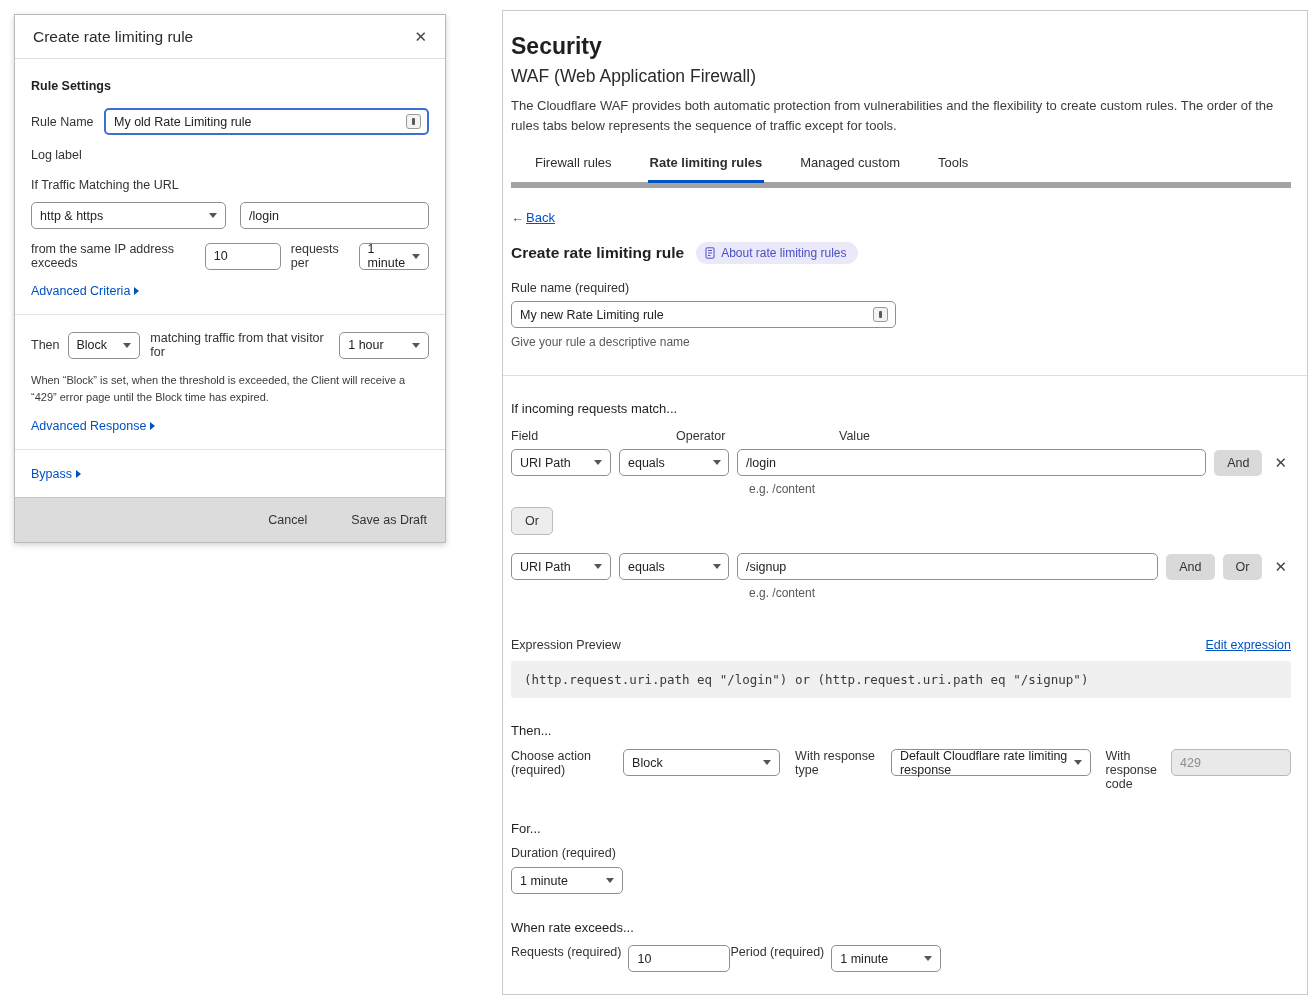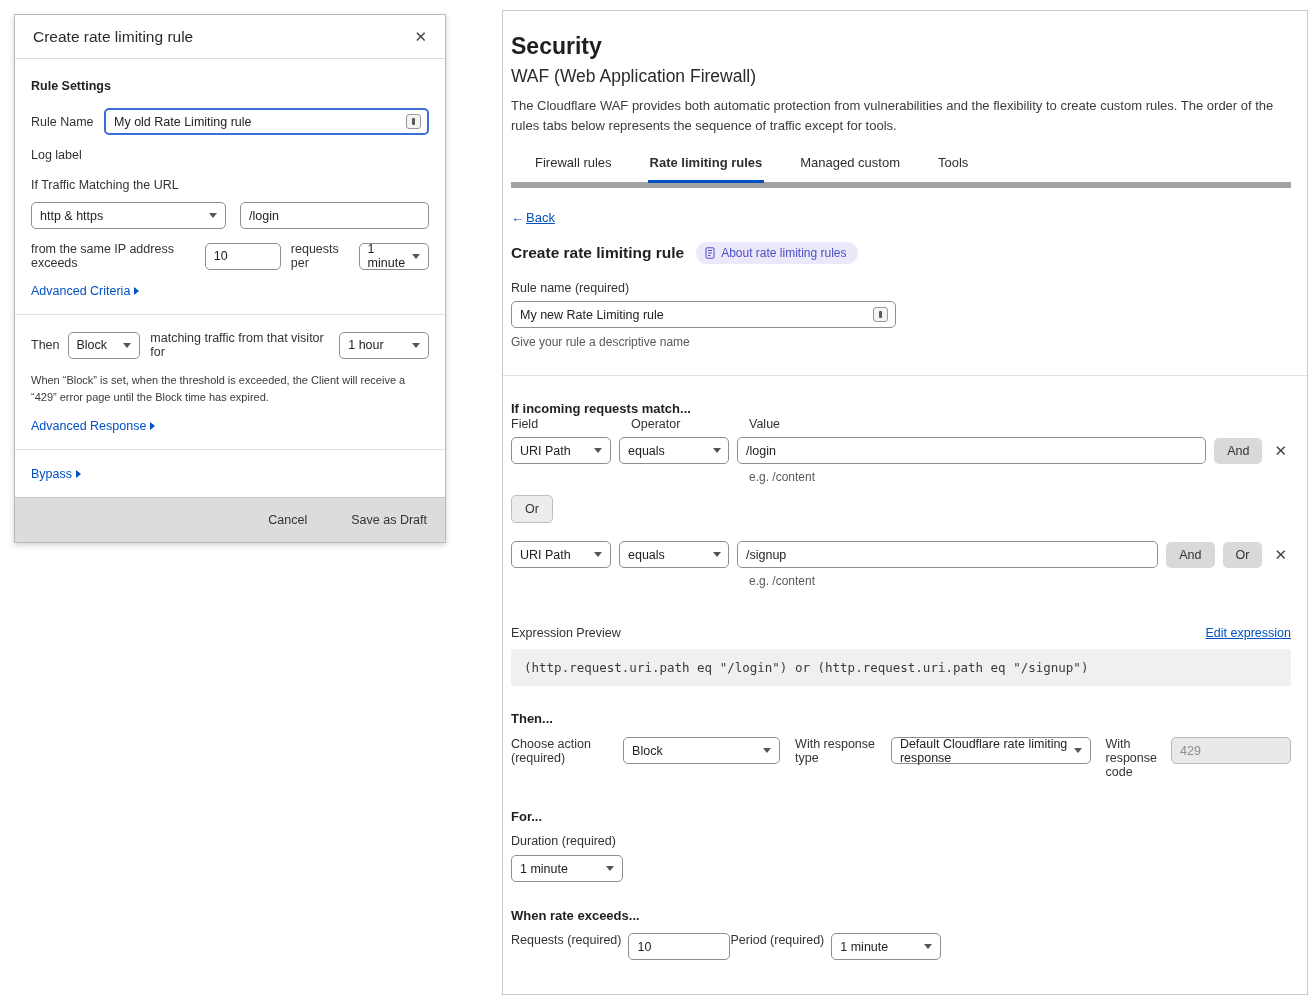--- a/index.html
+++ b/index.html
@@ -51,30 +51,30 @@
   .page-title { font-size:23px; font-weight:bold; color:#1f1f1f; margin-top:6px; }
   .page-subtitle { font-size:17.5px; font-weight:normal; color:#2a2a2a; margin-top:6px; }
   .page-desc { font-size:13px; color:#3c3c3c; line-height:1.5; margin-top:9px; width:772px; }
   .tabs { display:flex; gap:34px; margin-top:16px; padding-left:22px; border-bottom:6px solid #a3a3a3; }
   .tab { font-size:13px; color:#2e2e2e; padding:4px 2px 10px; cursor:pointer; border-bottom:3px solid transparent; margin-bottom:-1px; }
   .tab.active { font-weight:bold; border-bottom-color:#0051c3; }
   .back-link { display:inline-flex; align-items:center; gap:2px; margin-top:22px; color:#0051c3; font-size:13px; cursor:pointer; }
   .back-link .bl-text { text-decoration:underline; }
   .h-row { display:flex; align-items:center; gap:12px; margin-top:17px; }
   .section-heading { font-size:15.5px; font-weight:bold; color:#1f1f1f; }
-  .sub-heading { font-size:13px; font-weight:bold; color:#1f1f1f; }
+  .sub-heading { font-size:13px; font-weight:normal; color:#1f1f1f; }
   .badge { display:inline-flex; align-items:center; gap:6px; background:#ebe8fa; color:#4a50c4;
            font-size:12px; padding:4px 11px 4px 9px; border-radius:11px; cursor:pointer; }
   .badge svg { flex:0 0 auto; }
   .rn-label { margin-top:17px; }
   .rn-input-wrap { margin-top:6px; width:385px; }
   .rn-help { margin-top:7px; }
   .card-divider { border-top:1px solid #e0e0e0; margin:26px -16px 0; }
   .match-heading { margin-top:25px; }
-  .cond-labels { display:flex; margin-top:1px; }
+  .cond-labels { display:flex; margin-top:13px;gap:45px; }
   .cond-labels .cl-field { width:120px; }
   .cond-labels .cl-op { width:118px; }
   .cond-row { display:flex; align-items:center; margin-top:6px; }
   .cond-row .sel-field { width:100px; margin-right:8px; flex:0 0 auto; }
   .cond-row .sel-op { width:110px; margin-right:8px; flex:0 0 auto;gap:48px; }
   .cond-row .val-wrap { flex:1; margin-right:8px; }
   .cond-row .chip { margin-right:8px; }
   .cond-hint { margin-left:238px; margin-top:6px; }
   .or-connector { margin-top:11px; }
   .row-gap { margin-top:18px; }

